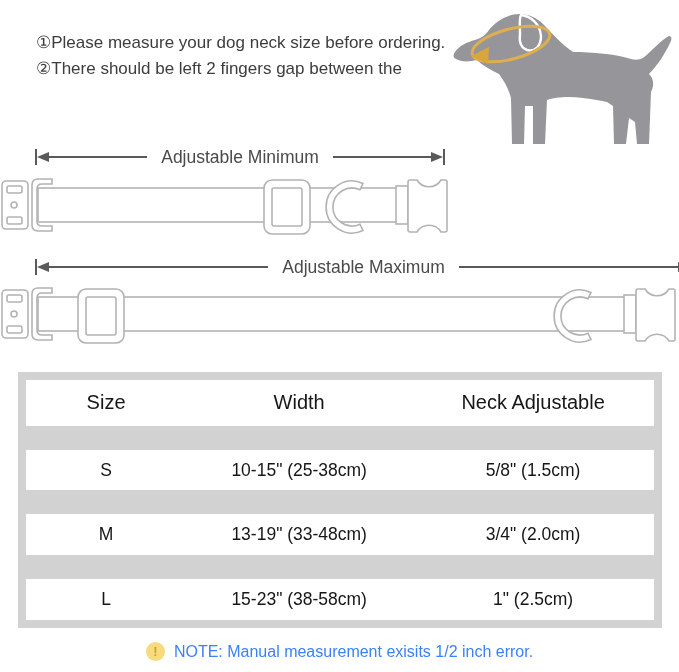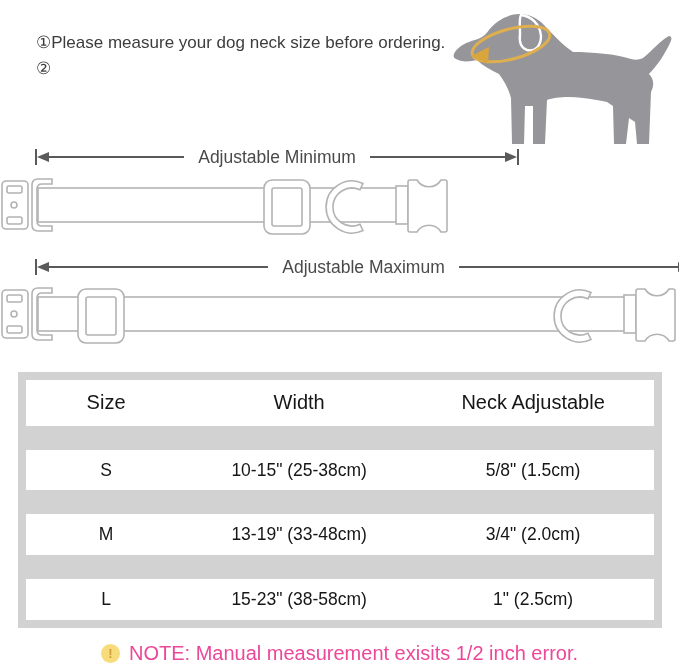--- a/index.html
+++ b/index.html
@@ -15,21 +15,21 @@
   
   .dog-wrap{position:absolute;left:443px;top:2px;width:232px;height:152px;}
   
   .measure{position:absolute;height:20px;display:flex;align-items:center;color:#474747;}
   .measure .endbar{width:2px;height:16px;background:#5a5a5a;flex:0 0 auto;}
   .measure .ah{width:0;height:0;border-top:5px solid transparent;border-bottom:5px solid transparent;flex:0 0 auto;}
   .measure .ah.left{border-right:12px solid #5a5a5a;}
   .measure .ah.right{border-left:12px solid #5a5a5a;}
   .measure .mline{flex:1 1 auto;height:2px;background:#5a5a5a;}
   .measure .mlabel{flex:0 0 auto;padding:0 14px;font-size:17.5px;color:#4a4a4a;white-space:nowrap;}
-  #measure-min{left:35px;top:147px;width:484px;}
+  #measure-min{left:35px;top:147px;width:410px;}
   #measure-max{left:35px;top:257px;width:657px;align-items:center;}
   .collar-wrap{position:absolute;height:62px;}
   #collar-min{left:0px;top:176px;width:450px;}
   #collar-max{left:0px;top:285px;width:679px;}
   
   .size-table{
     position:absolute;left:18px;top:372px;width:644px;height:256px;
     background:#d2d2d2;box-sizing:border-box;padding:8px;
     display:flex;flex-direction:column;gap:24px;
   }
@@ -37,36 +37,36 @@
     align-items:center;color:#161616;}
   .t-row.header{flex:1.12 1 0;font-size:20px;}
   .t-row.body{flex:1 1 0;font-size:17.5px;}
   .t-cell{text-align:center;white-space:nowrap;}
   
   .note{position:absolute;left:0;top:642px;width:679px;display:flex;
     justify-content:center;align-items:center;gap:9px;}
   .note-icon{width:19px;height:19px;border-radius:50%;background:#f8dc7c;
     color:#c9a23c;font-size:13px;font-weight:bold;display:flex;
     align-items:center;justify-content:center;flex:0 0 auto;}
-  .note-text{font-size:20px;color:#ec4899;white-space:nowrap;}
+  .note-text{font-size:16px;color:#3b82f6;white-space:nowrap;}
 </style>
 </head>
 <body>
 
 <div class="canvas">
 
   <div class="instructions">
     <div class="instr-item">
       <span class="instr-marker">①</span>
       <span>Please measure your dog neck size before ordering.</span>
     </div>
     <div class="instr-item">
       <span class="instr-marker">②</span>
       <span>
-        <br>
+        <span>There should be left 2 fingers gap between the</span><br>
       </span>
     </div>
   </div>
 
   <div class="dog-wrap">
     <svg width="232" height="152" viewBox="0 0 232 152">
       <path fill="#96969A" d="
         M12,50
         C10,53 10,56 13,57
         C18,60 26,60 34,58

